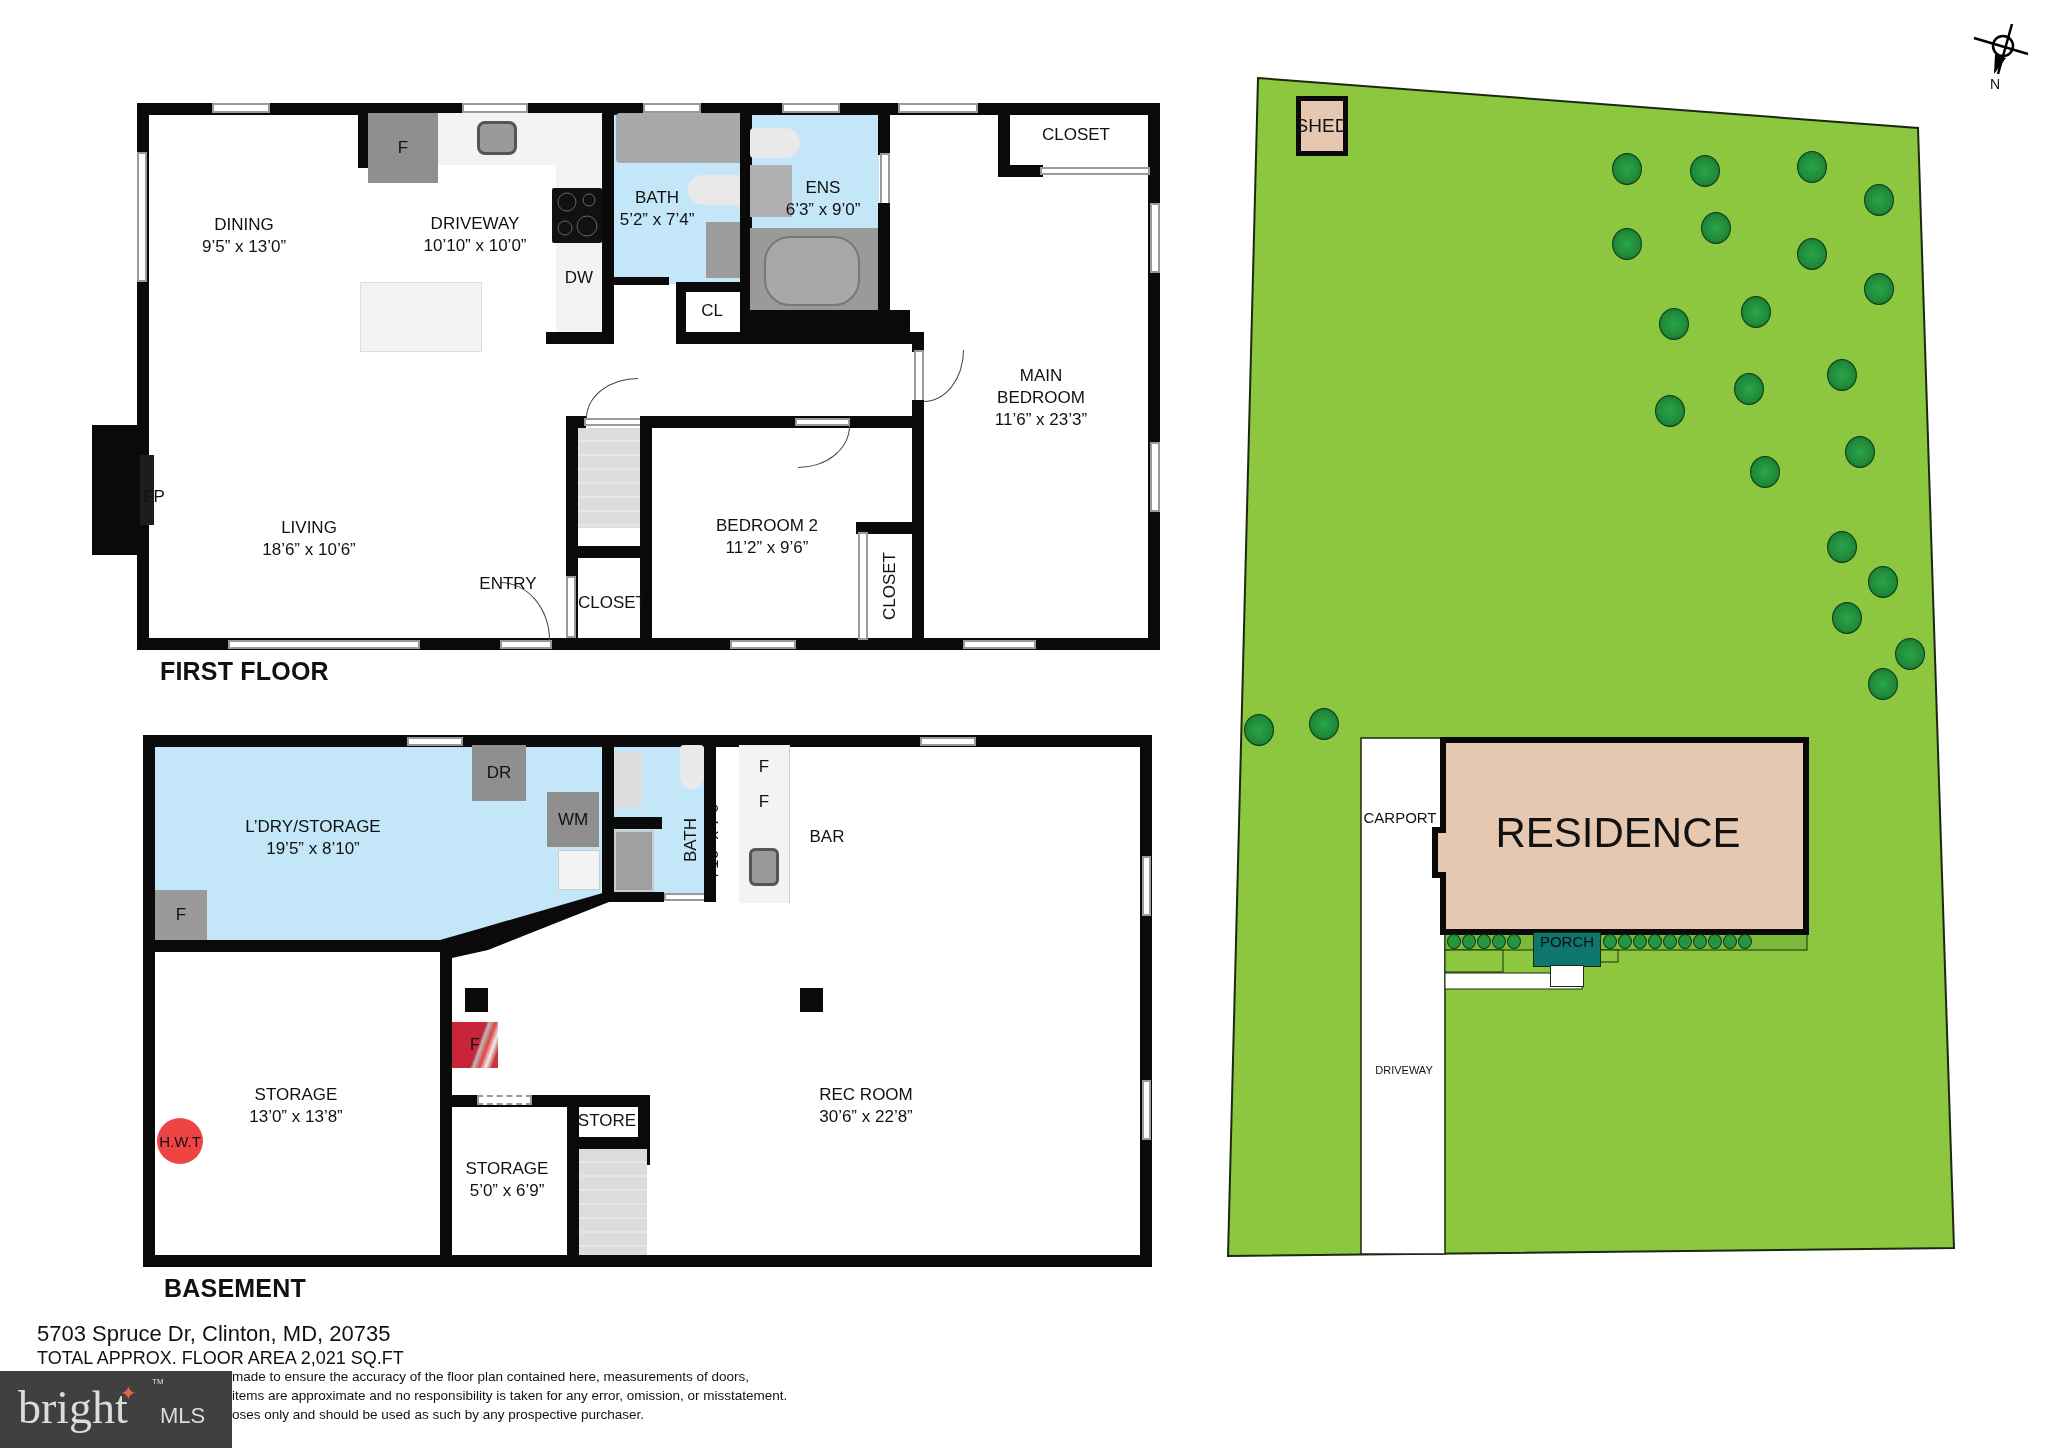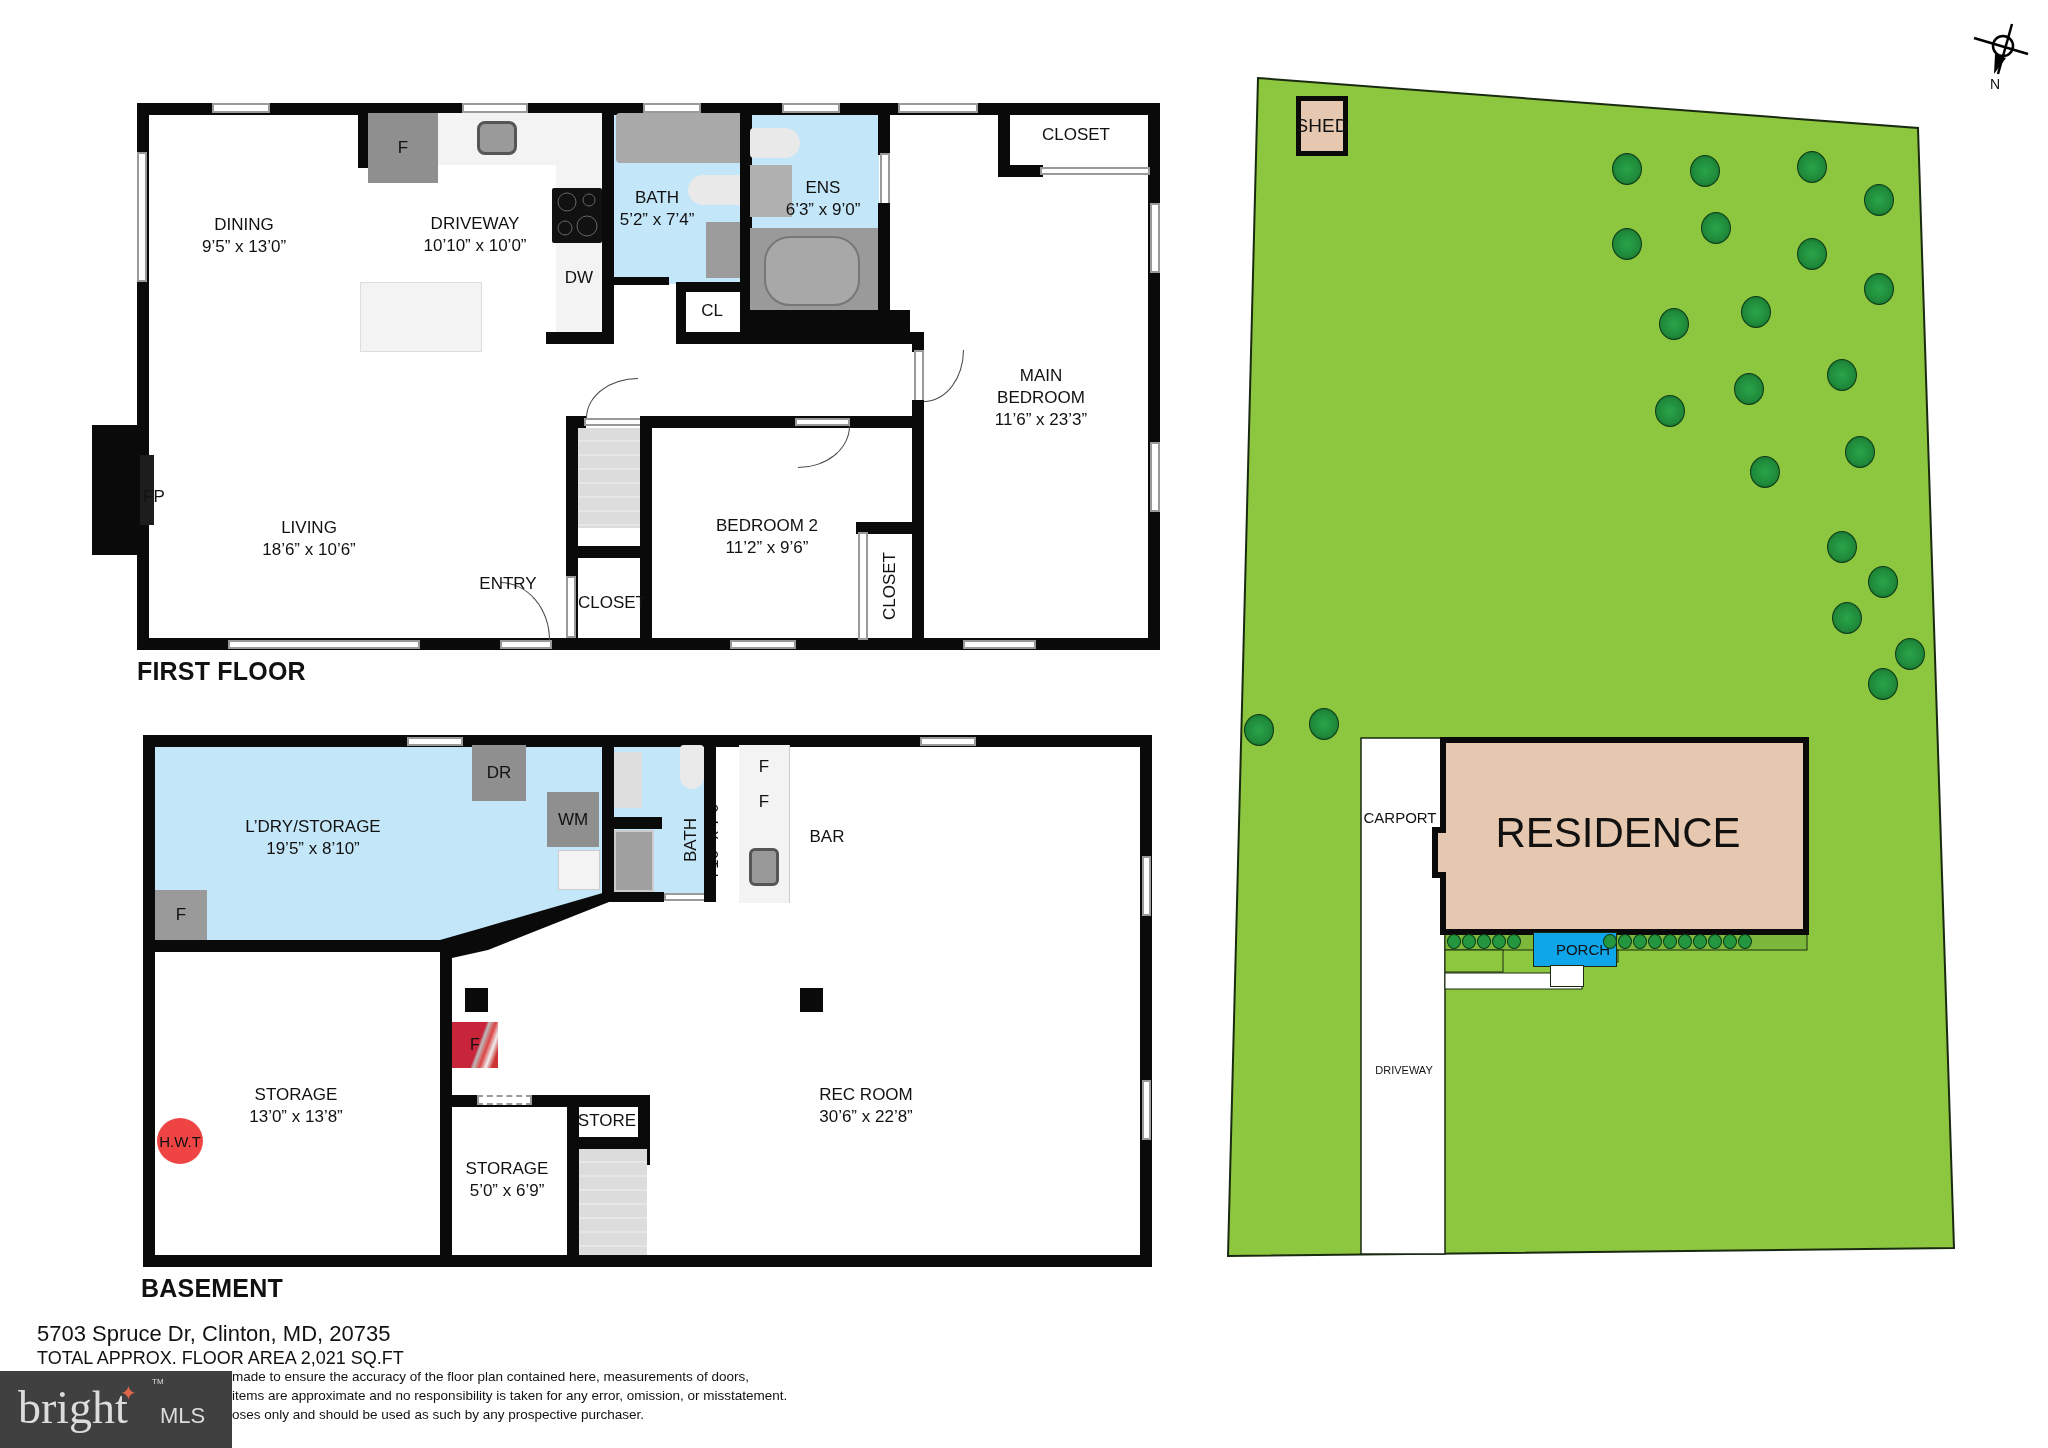--- a/index.html
+++ b/index.html
@@ -6,21 +6,21 @@
   body{width:2048px;height:1448px;position:relative;overflow:hidden;font-family:"Liberation Sans",sans-serif;color:#111;}
   .abs{position:absolute;}
   .wall{position:absolute;background:#0a0a0a;}
   .win{position:absolute;background:#fff;border:2px solid #9a9a9a;box-sizing:border-box;}
   .room{position:absolute;}
   .blue{background:#c3e6f8;}
   .lbl{position:absolute;text-align:center;font-size:17px;line-height:22px;color:#111;white-space:nowrap;transform:translate(-50%,-50%);}
   .lbl .dim{display:block;}
   .fix{position:absolute;background:#8f8f8f;color:#111;font-size:17px;display:flex;align-items:center;justify-content:center;}
   .fixl{position:absolute;background:#f3f3f3;}
-  .section-title{position:absolute;font-weight:bold;font-size:25px;letter-spacing:0.2px;}
+  .section-title{position:absolute;font-weight:bold;font-size:25px;letter-spacing:0.2px;margin-left:23px;}
   .door{position:absolute;border:1.5px solid #444;border-radius:0 100% 0 0;border-left:none;border-bottom:none;box-sizing:border-box;}
   .tree{position:absolute;width:30px;height:32px;border-radius:50%;background:radial-gradient(circle,#2aa44a 0,#1f8a3a 60%,#0e4f20 100%);border:1.5px solid #0d3a18;box-sizing:border-box;}
   .shrub{position:absolute;width:14px;height:15px;border-radius:50%;background:#24963f;border:1px solid #0d3a18;box-sizing:border-box;}
   .footer-addr{position:absolute;font-size:22px;}
   .footer-area{position:absolute;font-size:18px;}
   .footer-disc{position:absolute;font-size:13.5px;line-height:19px;}
   .bright{position:absolute;background:#404040;color:#ddd;}
 </style>
 </head>
 <body>
@@ -259,21 +259,21 @@
     <rect x="1445" y="950" width="58" height="22" fill="#8dc63f" stroke="#1a2a10" stroke-width="1"></rect>
     <rect x="1578" y="950" width="40" height="12" fill="#8dc63f" stroke="#1a2a10" stroke-width="1"></rect>
 
     <polygon points="1443,740 1806,740 1806,932 1443,932 1443,875 1435,875 1435,830 1443,830" fill="#e6c8b0" stroke="#0a0a0a" stroke-width="6"></polygon>
   </svg>
   <div class="abs" style="left:1296px;top:96px;width:52px;height:60px;background:#e6c8b0;border:5px solid #0a0a0a;box-sizing:border-box;display:flex;align-items:center;justify-content:center;font-size:19px;">
       <span>SHED</span>
     </div>
   <span class="lbl" style="left:1618px;top:833px;font-size:42px;">RESIDENCE</span>
   <span class="lbl" style="left:1400px;top:818px;font-size:15px;">CARPORT</span>
-  <div class="abs" style="left:1533px;top:932px;width:66px;height:33px;background:#0ea5e9;border:1px solid #1a2a10;display:flex;align-items:center;justify-content:center;font-size:15px;padding-left:16px;">
+  <div class="abs" style="left:1533px;top:932px;width:66px;height:33px;background:#0f766e;border:1px solid #1a2a10;display:flex;align-items:flex-start;justify-content:center;font-size:15px;">
       <span>PORCH</span>
     </div>
   <div class="abs" style="left:1550px;top:965px;width:32px;height:20px;background:#fff;border:1px solid #1a2a10;"></div>
   <span class="lbl" style="left:1404px;top:1070px;font-size:11px;">DRIVEWAY</span>
 
   <div class="tree" style="left:1612px;top:153px;"></div>
   <div class="tree" style="left:1690px;top:155px;"></div>
   <div class="tree" style="left:1797px;top:151px;"></div>
   <div class="tree" style="left:1864px;top:184px;"></div>
   <div class="tree" style="left:1612px;top:228px;"></div>

